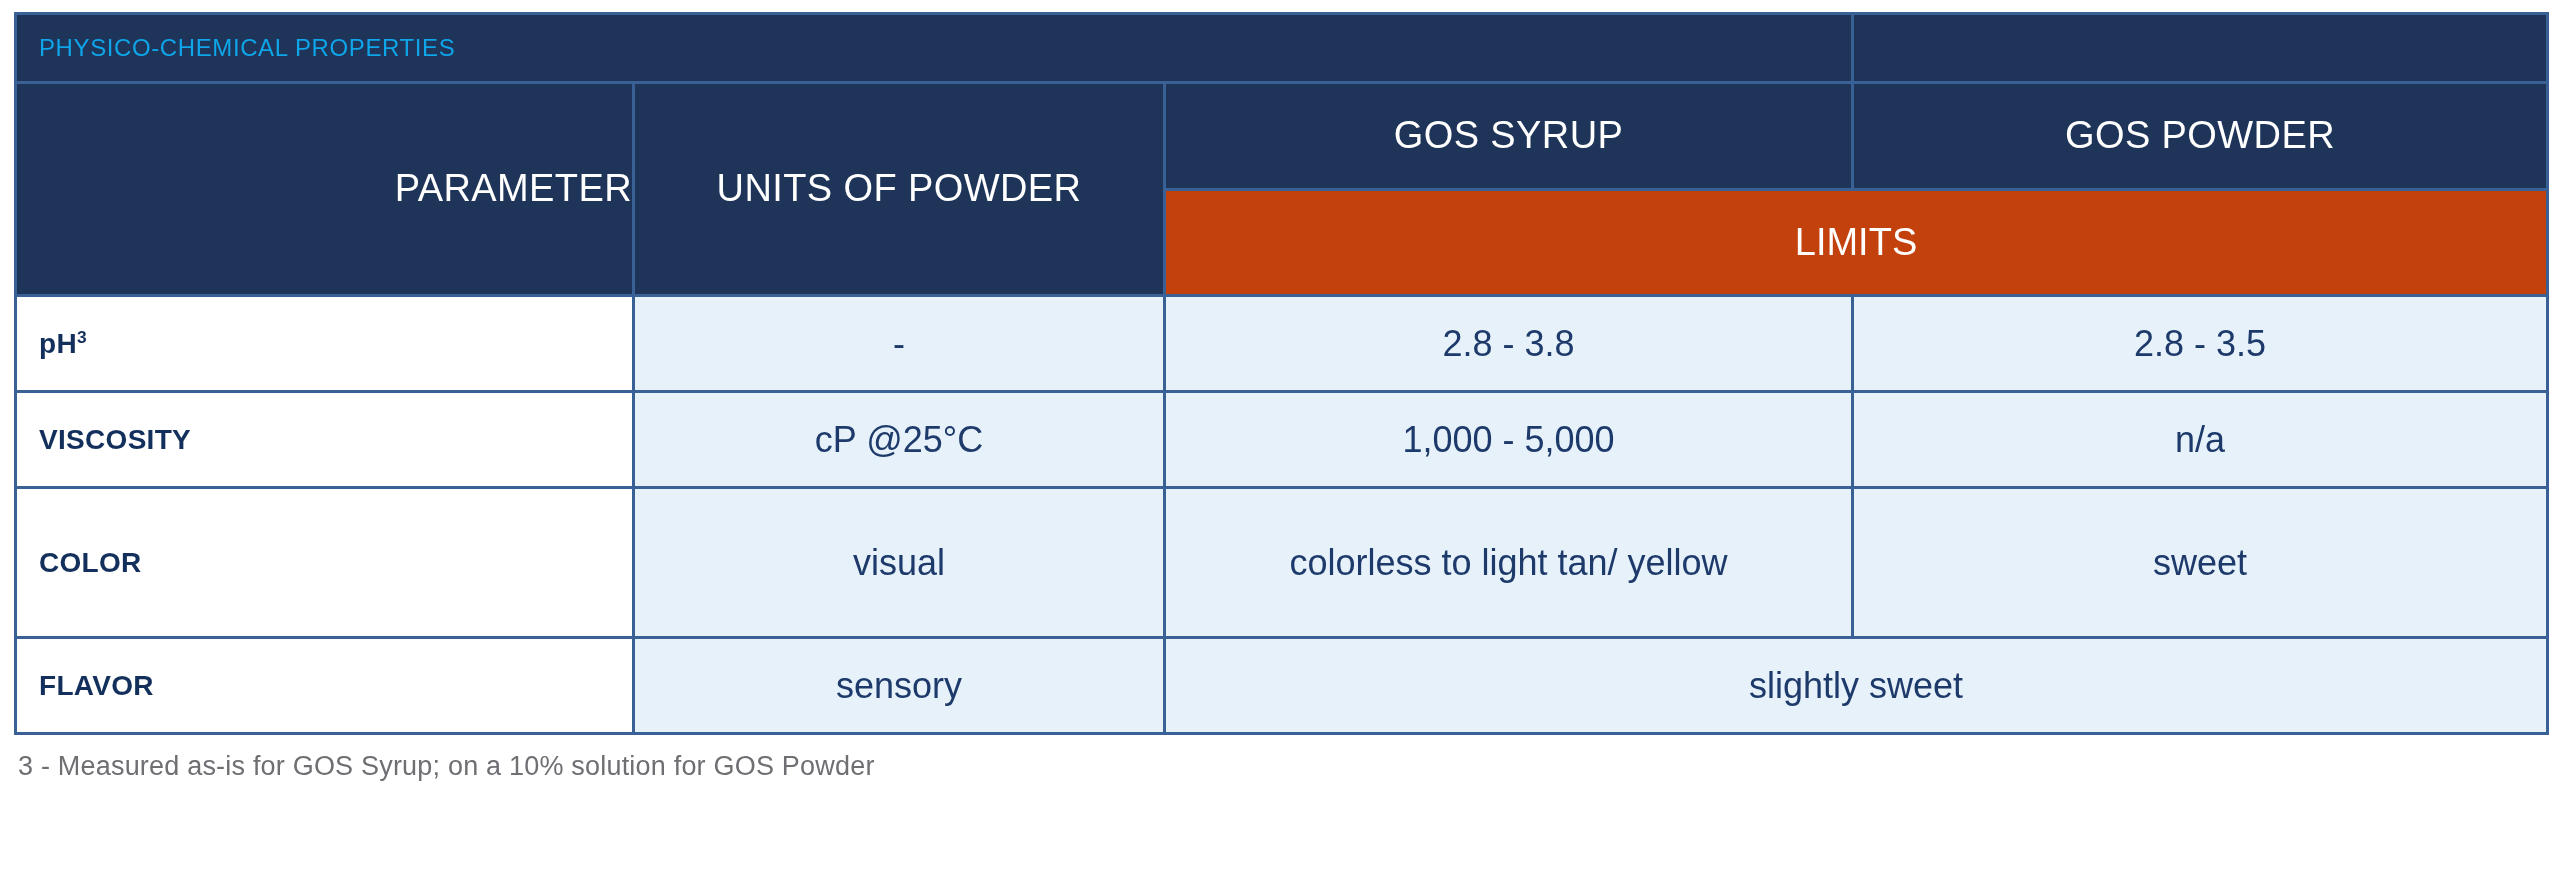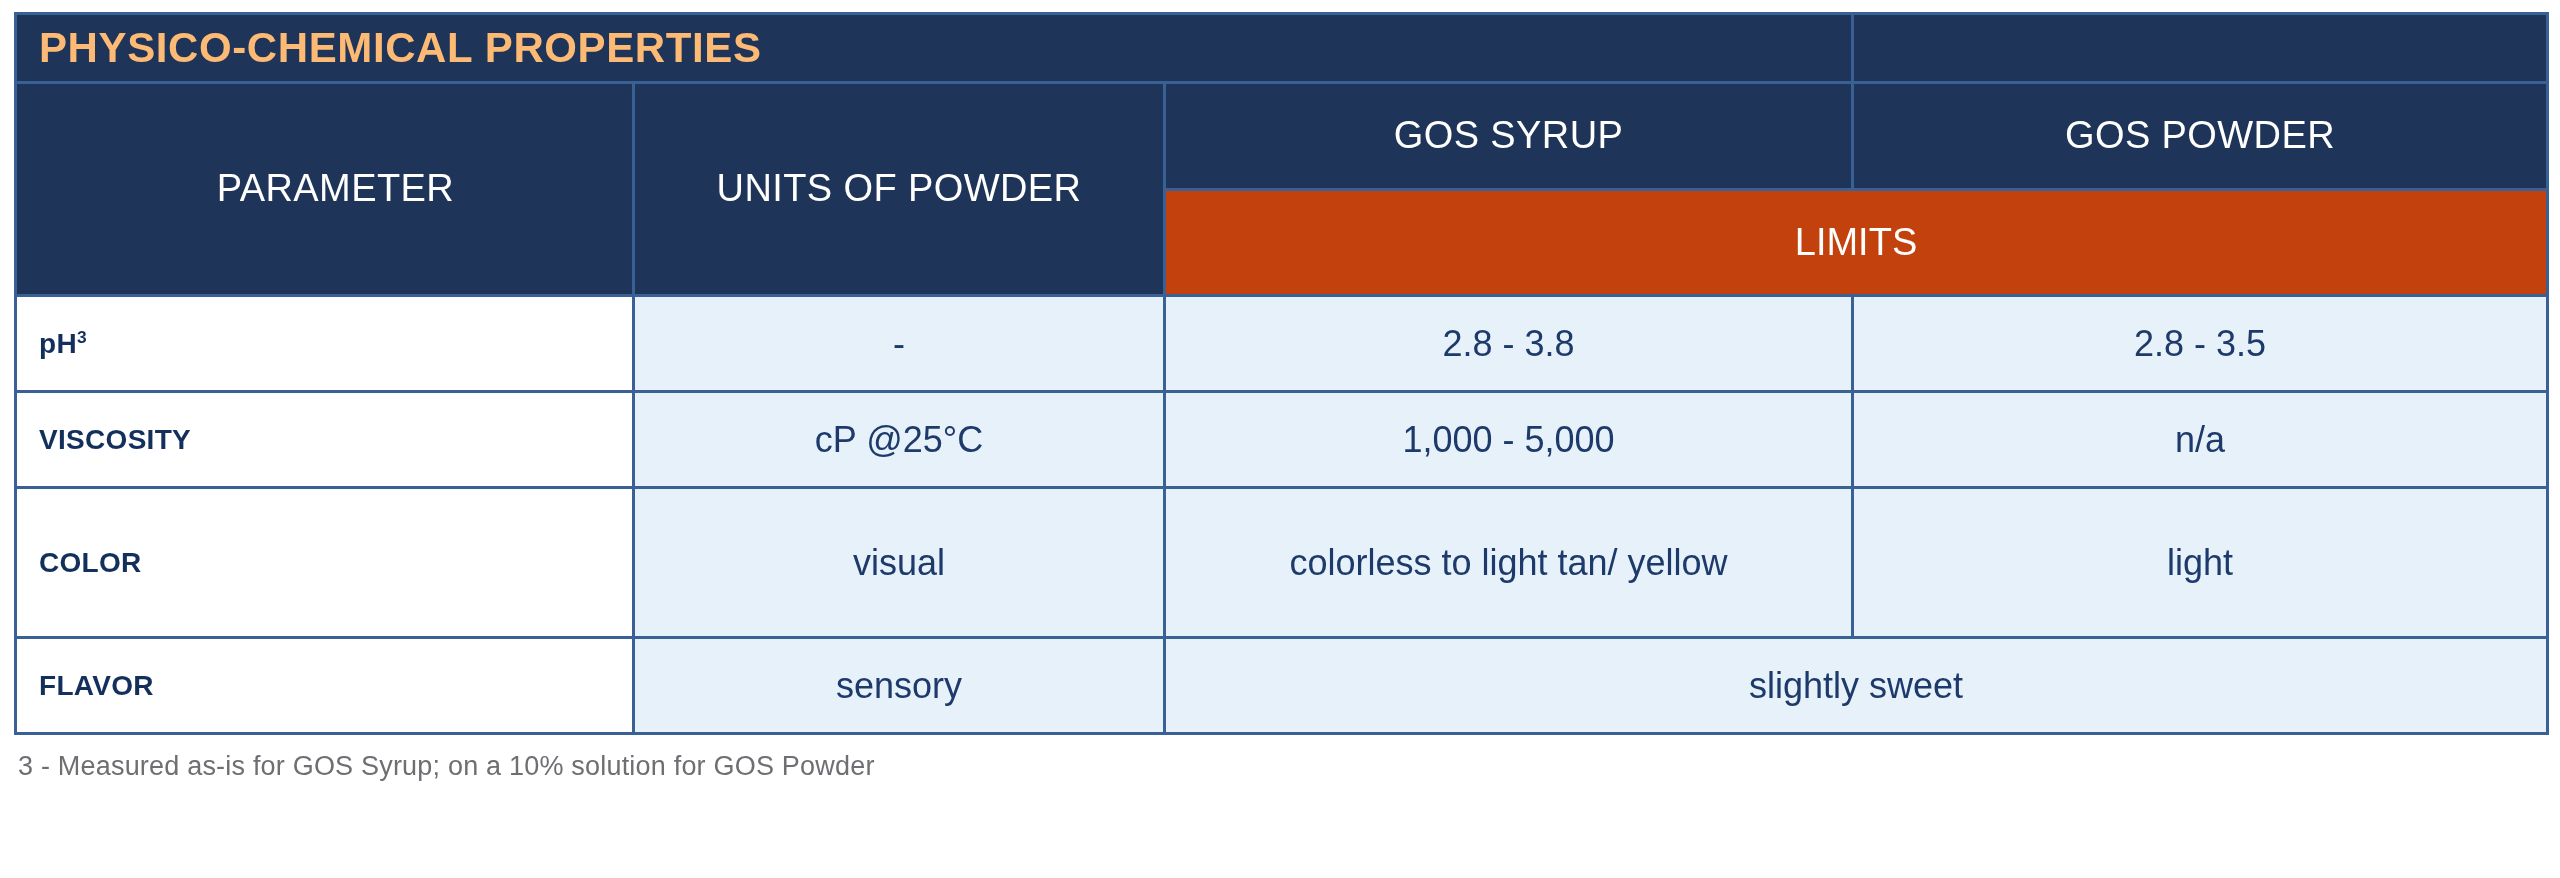--- a/index.html
+++ b/index.html
@@ -34,42 +34,42 @@
     vertical-align: middle;
   }
 
   
   .title-cell {
     background: #1E3458;
     height: 66px;
     padding: 0 22px !important;
   }
   .title-text {
-    color: #fdba74;
-    font-size: 42px;
-    font-weight: 700;
+    color: #0ea5e9;
+    font-size: 24px;
+    font-weight: 400;
     letter-spacing: 0.6px;
     line-height: 1;
     white-space: nowrap;
   }
   .title-spacer {
     background: #1E3458;
   }
 
   
   .hdr {
     background: #1E3458;
     color: #ffffff;
     font-size: 38px;
     font-weight: 400;
     letter-spacing: 0.4px;
     line-height: 1.05;
   }
   .hdr-left {
-    text-align: center;
+    text-align: right;
     padding: 0 0 0 22px !important;
     height: 202px;
   }
   .hdr-center {
     text-align: center;
     height: 202px;
   }
   .hdr-sub {
     background: #c2410c;
     color: #ffffff;
@@ -162,21 +162,21 @@
         <td class="param">VISCOSITY</td>
         <td class="val">cP @25°C</td>
         <td class="val">1,000 - 5,000</td>
         <td class="val">n/a</td>
       </tr>
 
       <tr class="r-color">
         <td class="param">COLOR</td>
         <td class="val">visual</td>
         <td class="val">colorless to light tan/ yellow</td>
-        <td class="val">light</td>
+        <td class="val">sweet</td>
       </tr>
 
       <tr class="r-tall">
         <td class="param">FLAVOR</td>
         <td class="val">sensory</td>
         <td class="val" colspan="2">slightly sweet</td>
       </tr>
 
     </tbody>
   </table>

